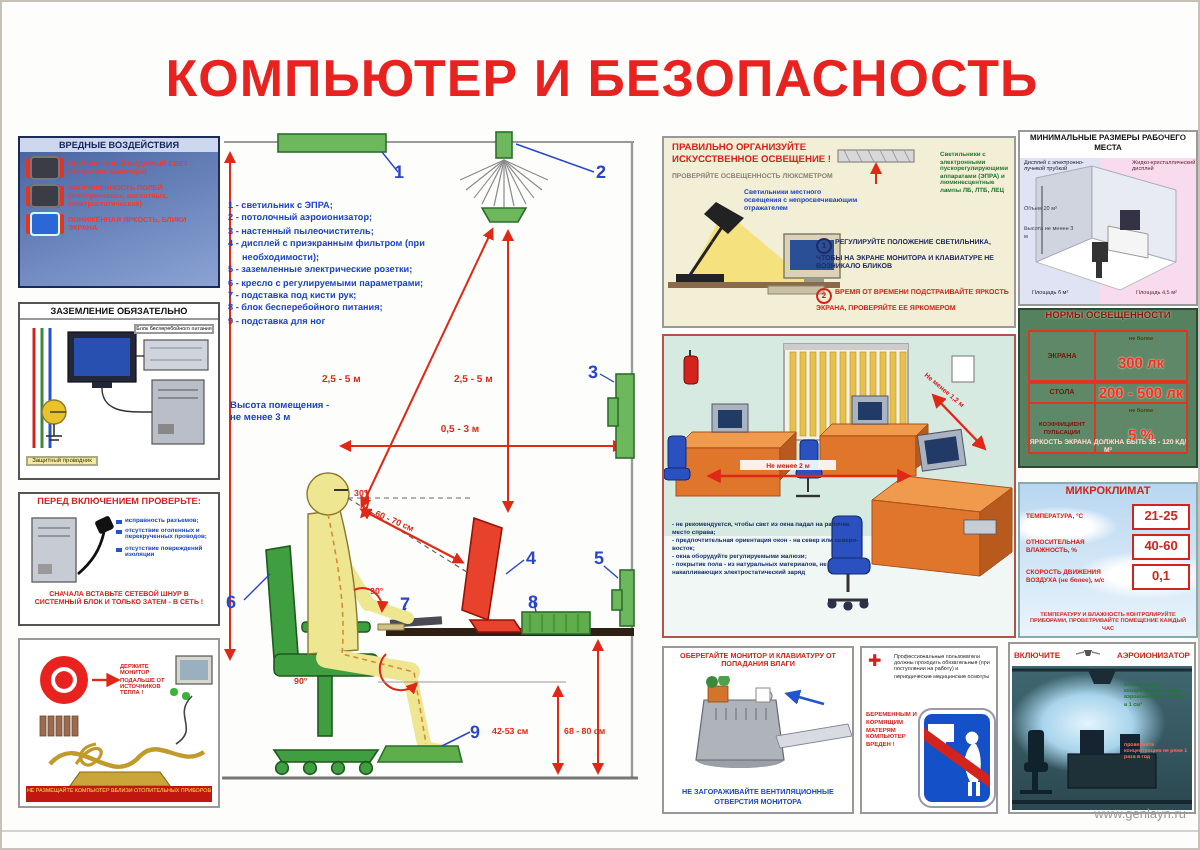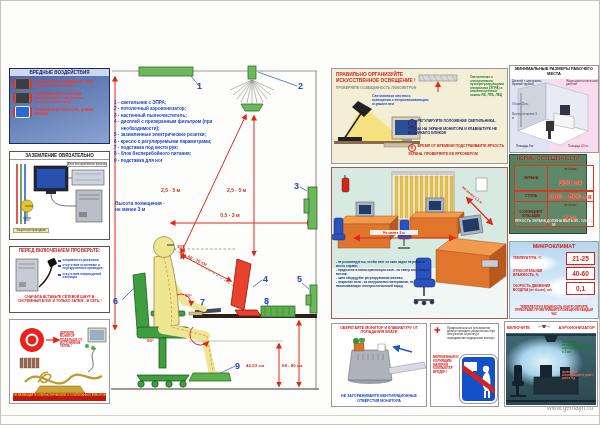--- a/index.html
+++ b/index.html
@@ -32,20 +32,21 @@
   .crow{display:flex;align-items:center;margin:2px 3px;}
   .clab{flex:1;font-size:3.2px;font-weight:bold;color:#d2231d;line-height:1.15;}
   .cval{width:27px;height:11px;background:#fff;border:1.5px solid #d2231d;font-size:6.5px;font-weight:800;color:#d2231d;text-align:center;line-height:11px;flex:none;margin-left:2px;}
   .rbullet{font-size:3.1px;color:#15306e;font-weight:bold;line-height:1.3;}
 </style>
 </head>
 <body>
 
 <div id="poster">
 
+  <div id="title" class="p tc" style="left:55px;top:23px;width:490px;">КОМПЬЮТЕР И БЕЗОПАСНОСТЬ</div>
 
   <div class="p panel" style="left:8px;top:67px;width:101px;height:76px;background:linear-gradient(160deg,#46629f,#8ba3d4);border-color:#1c2b55;">
     <div class="ph" style="background:#cdd7ee;color:#13235c;">ВРЕДНЫЕ ВОЗДЕЙСТВИЯ</div>
     <div class="hrow">
       <div class="mini-pc"></div>
       <div class="hlabel">ПОВЫШЕННЫЙ ВИДИМЫЙ СВЕТ (излучение монитора)</div>
     </div>
     <div class="hrow">
       <div class="mini-pc"></div>
       <div class="hlabel">НАПРЯЖЕННОСТЬ ПОЛЕЙ (электрических, магнитных, электростатических)</div>
@@ -350,21 +351,21 @@
       </g>
     </svg>
     <div class="p" style="left:2px;top:14px;width:36px;font-size:2.8px;color:#223;line-height:1.15;">Дисплей с электронно-лучевой трубкой</div>
     <div class="p" style="left:56px;top:14px;width:32px;font-size:2.8px;color:#623;line-height:1.15;">Жидко-кристаллический дисплей</div>
     <div class="p" style="left:2px;top:36px;width:26px;font-size:2.8px;color:#445;">Объем 20 м³</div>
     <div class="p" style="left:2px;top:46px;width:26px;font-size:2.8px;color:#445;">Высота не менее 3 м</div>
     <div class="p" style="left:6px;top:78px;width:30px;font-size:2.8px;color:#223;">Площадь 6 м²</div>
     <div class="p" style="left:58px;top:78px;width:30px;font-size:2.8px;color:#623;">Площадь 4,5 м²</div>
   </div>
 
-  <div class="p panel" style="left:508px;top:153px;width:78px;height:80px;background:#55815f;border-color:#2c4a36;">
+  <div class="p panel" style="left:508px;top:153px;width:90px;height:80px;background:#55815f;border-color:#2c4a36;">
     <div class="ph" style="color:#8d1408;font-size:4.8px;text-shadow:0 0 1px #cfe0c8;">НОРМЫ ОСВЕЩЕННОСТИ</div>
     <div class="p" style="left:4px;top:11px;width:80px;">
       <div class="nrow">
         <div class="nlab">ЭКРАНА</div>
         <div class="nval"><span class="npre">не более</span><span class="nbig">300 лк</span></div>
       </div>
       <div class="nrow">
         <div class="nlab">СТОЛА</div>
         <div class="nval" style="display:flex;align-items:center;justify-content:center;">
             <span class="nbig">200 - 500 лк</span>

